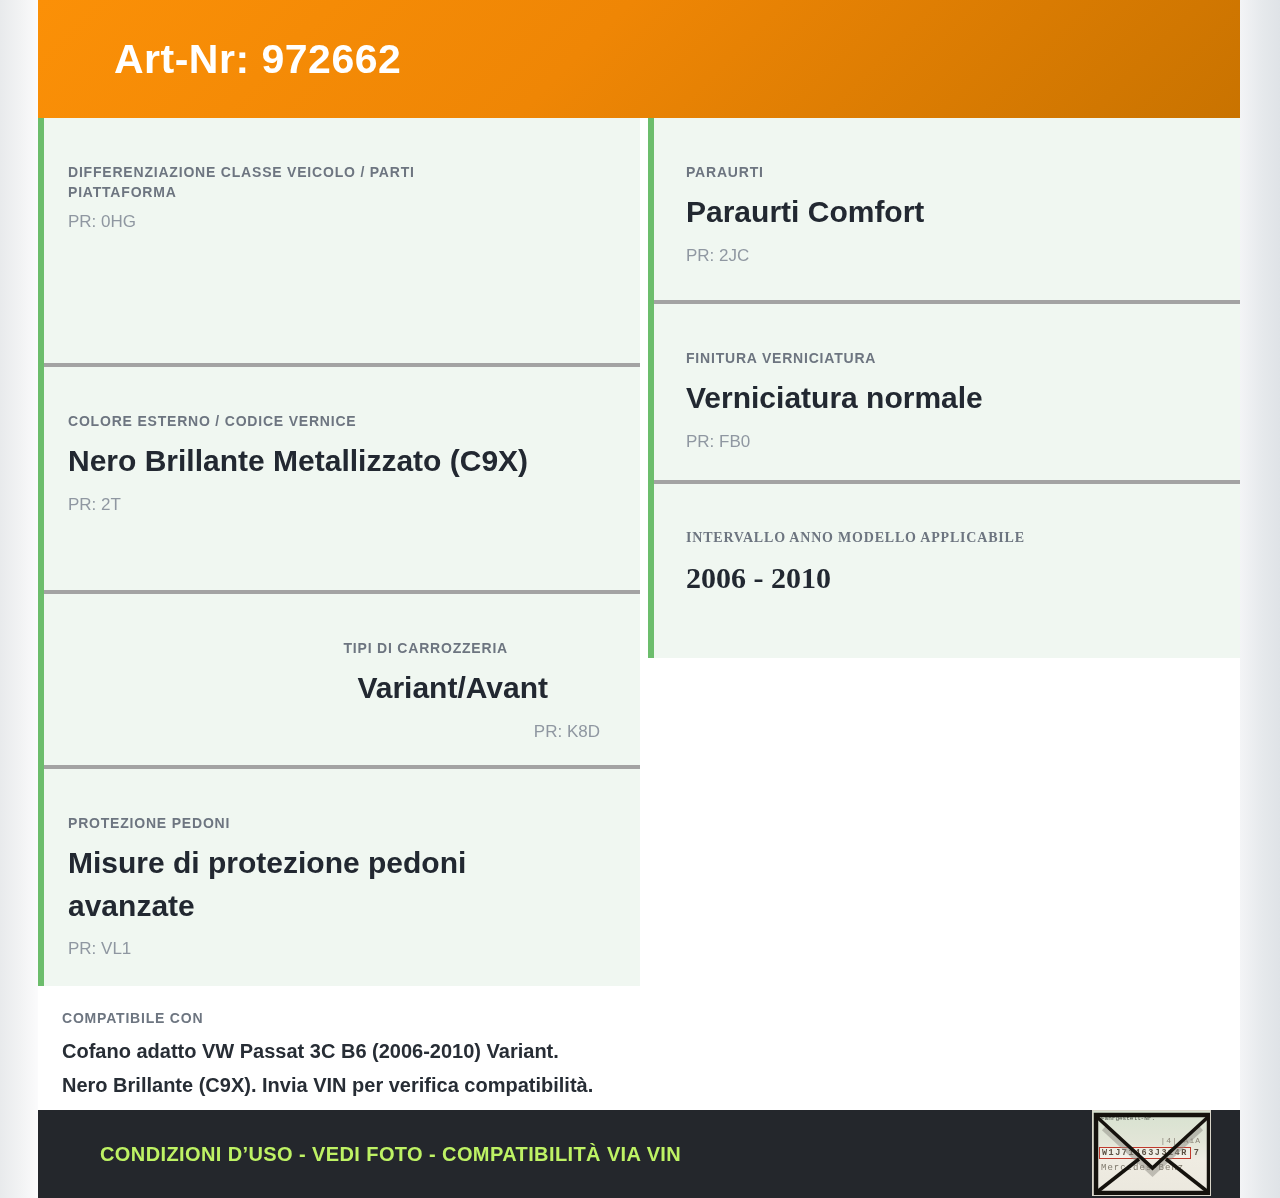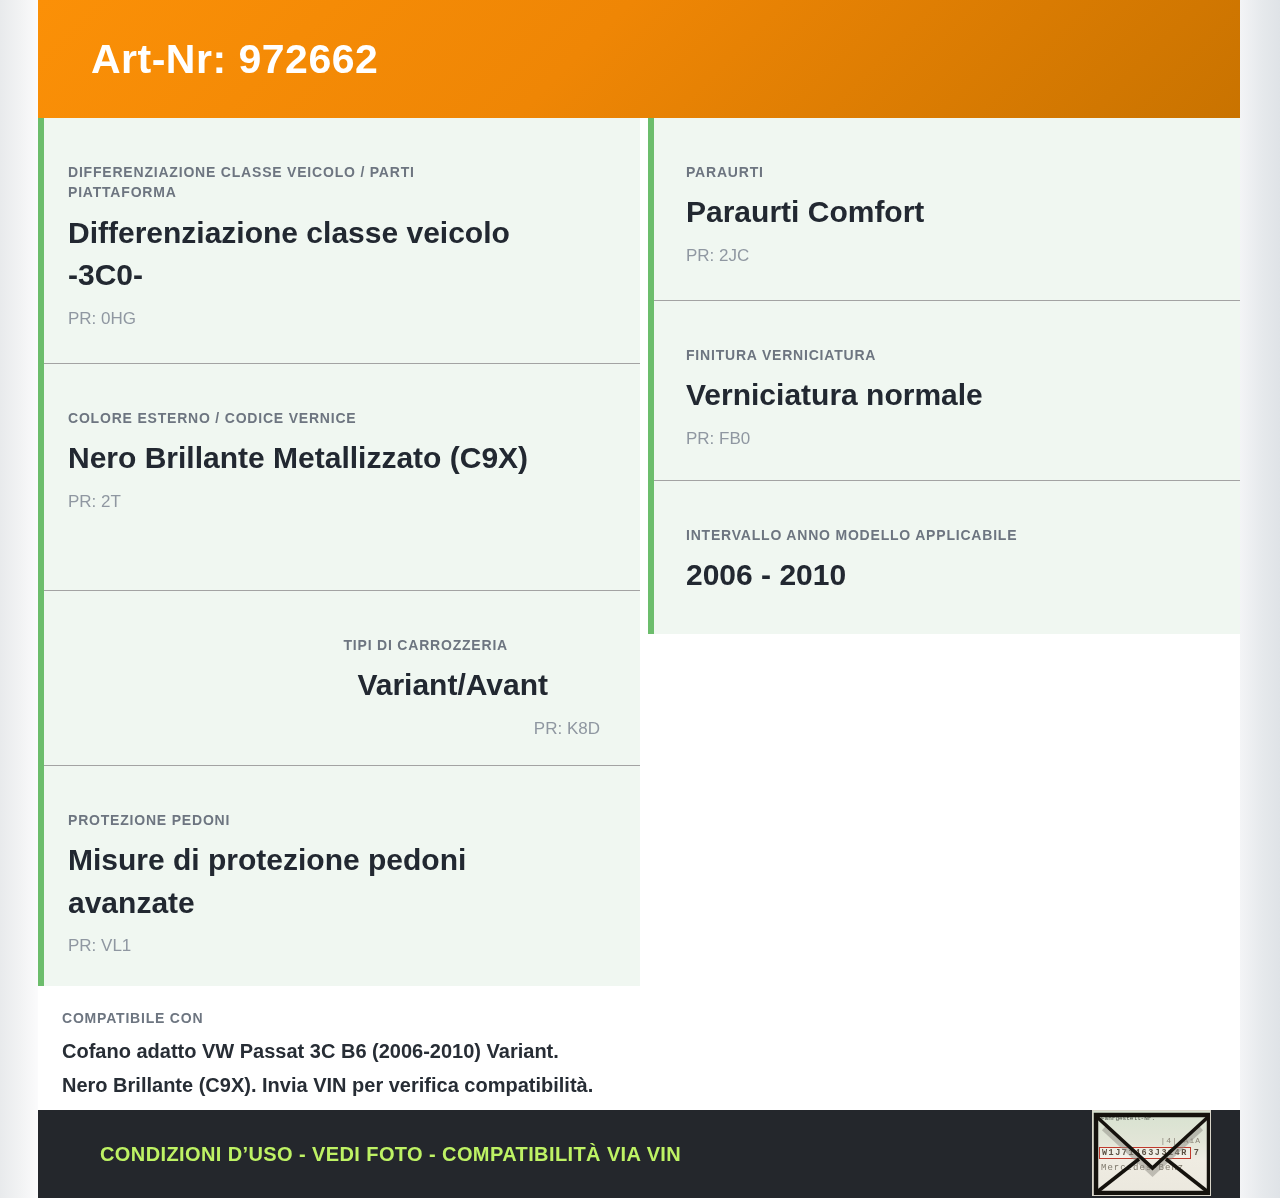--- a/index.html
+++ b/index.html
@@ -20,48 +20,49 @@
     position:absolute; left:38px; top:0; width:1202px; height:1198px;
     background:#ffffff; display:flex; flex-direction:column;
   }
   
   .header {
     height:118px; flex:0 0 118px;
     background:linear-gradient(135deg,#fb9007 0%,#ef8605 45%,#c97300 100%);
     display:flex; align-items:center;
   }
   .header h1 {
-    padding-left:53px; color:#ffffff; font-size:41px; font-weight:700;
+    padding-left:68px; color:#ffffff; font-size:41px; font-weight:700;
     letter-spacing:0.5px;
+    margin-left:8px;
   }
   
   .columns { height:992px; flex:0 0 992px; display:flex; gap:8px; background:#ffffff; }
   .col-left  { width:602px; flex:0 0 602px; }
   .col-right { width:592px; flex:0 0 592px; }
   .card-stack {
     border-left:6px solid #6cbd6c;
     background:#f0f7f1;
   }
   .card { overflow:hidden; }
-  .card + .card { border-top:1px solid #a3a3a3; }
+  .card + .card { border-top:4px solid #a3a3a3; }
   .col-left  .card { padding:44px 40px 0 24px; }
   .col-right .card { padding:44px 28px 0 32px; }
   .card-label {
     font-size:14px; font-weight:700; color:#6d7580;
     letter-spacing:0.8px; line-height:1.45; text-transform:uppercase;
     max-width:440px; margin-bottom:9px;
   }
   .card-title {
     font-size:30px; font-weight:700; color:#222831; line-height:1.42;
     max-width:480px; margin-bottom:12px;
   }
   .card-pr { font-size:17px; font-weight:400; color:#8f97a1; }
   
   .l1 { height:245px; } .l2 { height:227px; } .l3 { height:175px;text-align:right; } .l4 { height:221px; }
-  .r1 { height:182px; } .r2 { height:180px; } .r3 { height:154px; }
+  .r1 { height:182px; } .r2 { height:180px; } .r3 { height:178px;font-family:Liberation Serif, serif; }
   
   .compat { height:124px; background:#ffffff; padding:24px 14px 0 24px; }
   .compat-label {
     font-size:14px; font-weight:700; color:#6d7580; letter-spacing:0.8px;
     text-transform:uppercase; margin-bottom:8px;
   }
   .compat-text {
     font-size:20px; font-weight:600; color:#272d35; line-height:1.7;
     white-space:pre-line; max-width:580px;
   }
@@ -116,21 +117,20 @@
     <h1>Art-Nr: 972662</h1>
   </div>
 
   <div class="columns">
 
     <div class="col-left">
       <div class="card-stack">
 
         <div class="card l1">
           <div class="card-label">DIFFERENZIAZIONE CLASSE VEICOLO / PARTI PIATTAFORMA</div>
-          <div class="card-title">Differenziazione classe veicolo -3C0-</div>
           <div class="card-pr">PR: 0HG</div>
         </div>
 
         <div class="card l2">
           <div class="card-label">COLORE ESTERNO / CODICE VERNICE</div>
           <div class="card-title">Nero Brillante Metallizzato (C9X)</div>
           <div class="card-pr">PR: 2T</div>
         </div>
 
         <div class="card l3">

